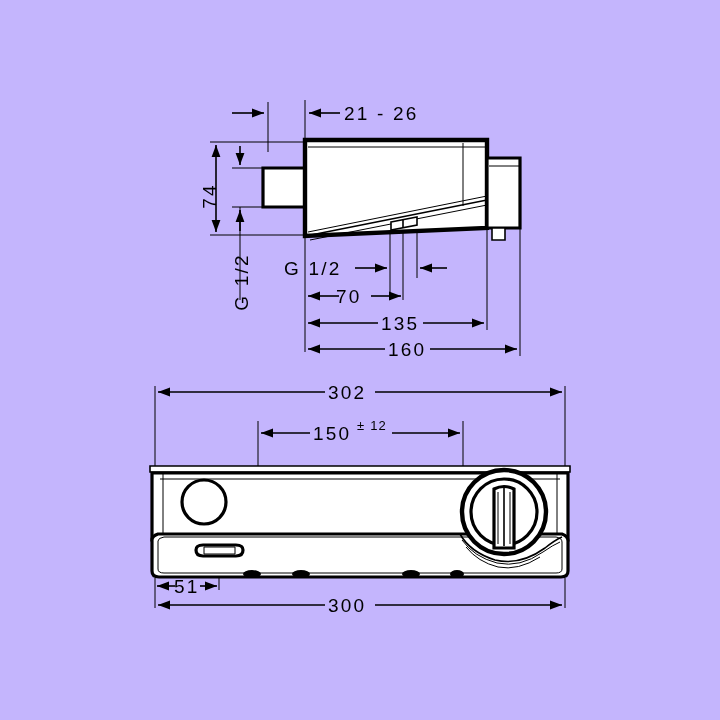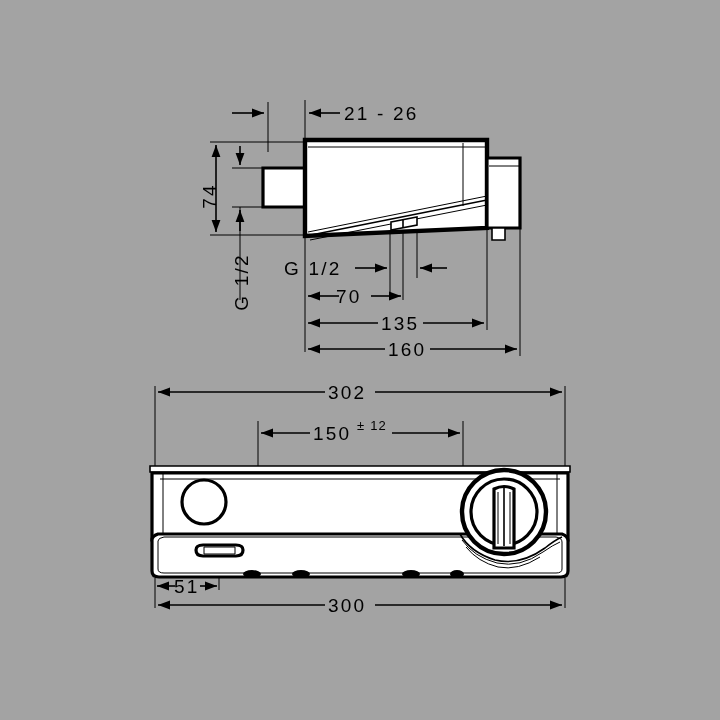--- a/index.html
+++ b/index.html
@@ -10,21 +10,21 @@
   body {
     width: 720px;
     height: 720px;
     font-family: "Liberation Sans", sans-serif;
     overflow: hidden;
   }
   #drawing-root {
     position: relative;
     width: 720px;
     height: 720px;
-    background: #a3a3a3;
+    background: #c4b5fd;
   }
   svg#tech-drawing {
     display: block;
     width: 720px;
     height: 720px;
   }
   .dim-text {
     font-family: "Liberation Sans", sans-serif;
     font-size: 19px;
     letter-spacing: 2.2px;

